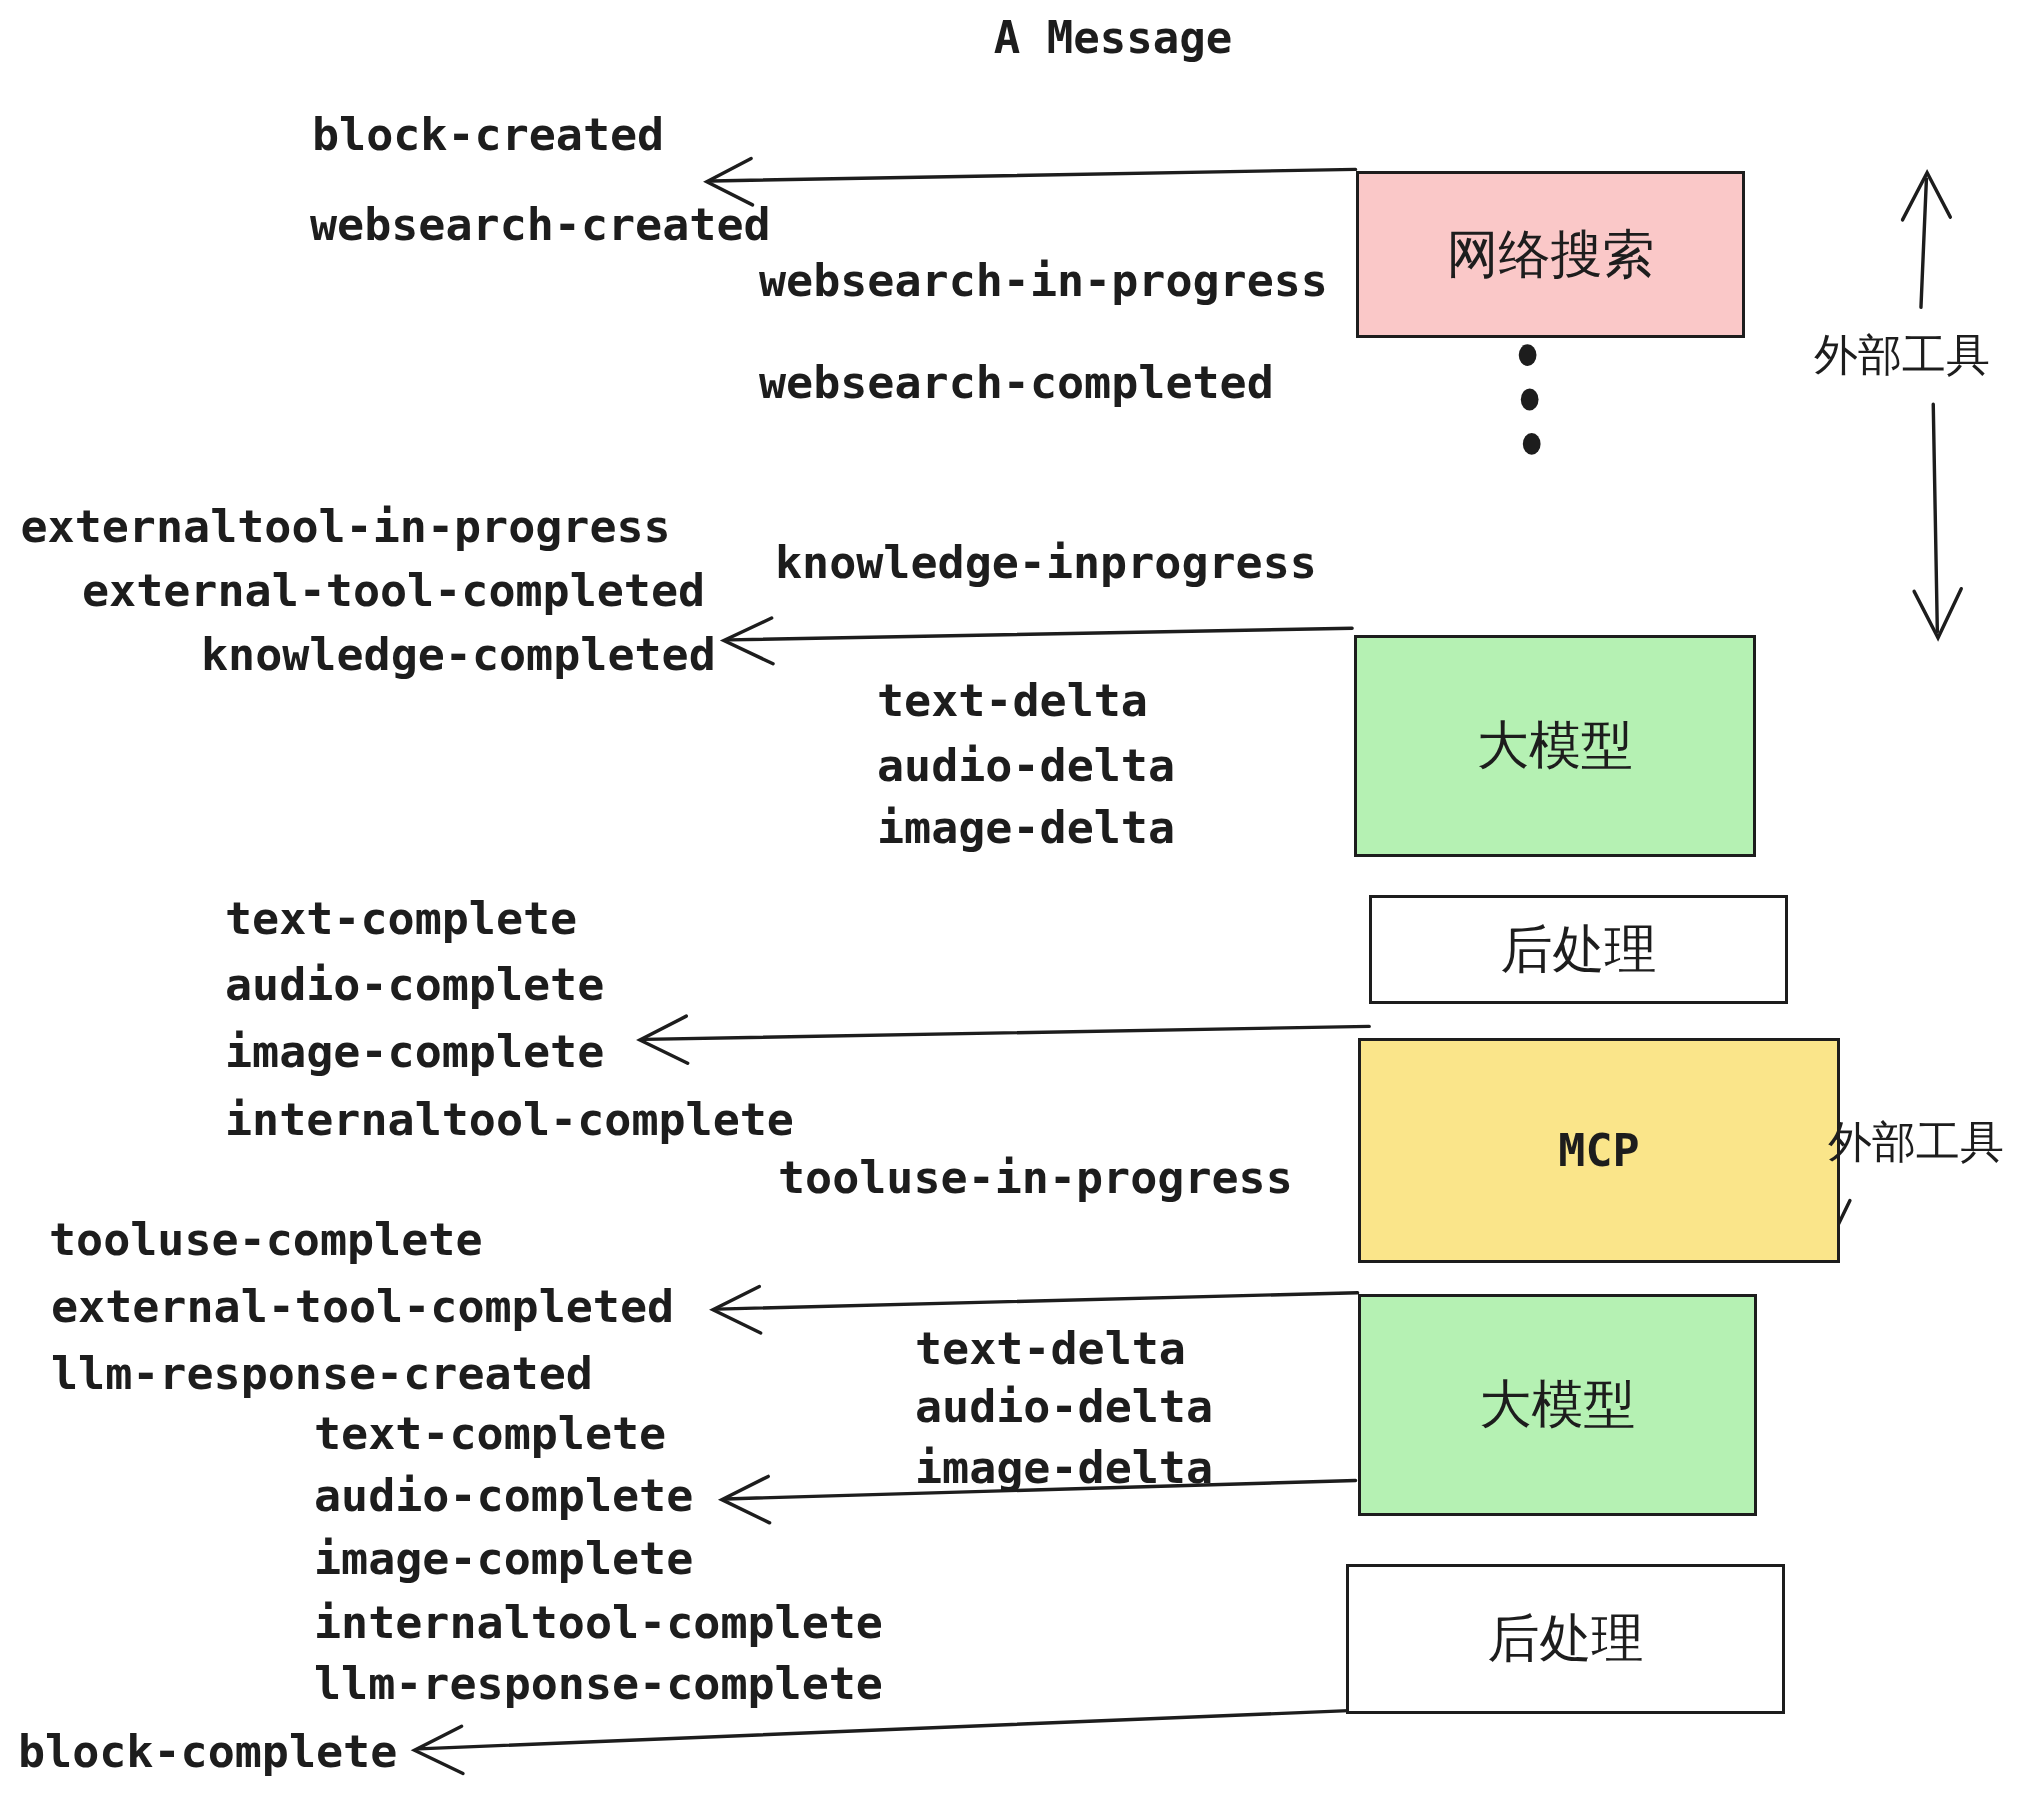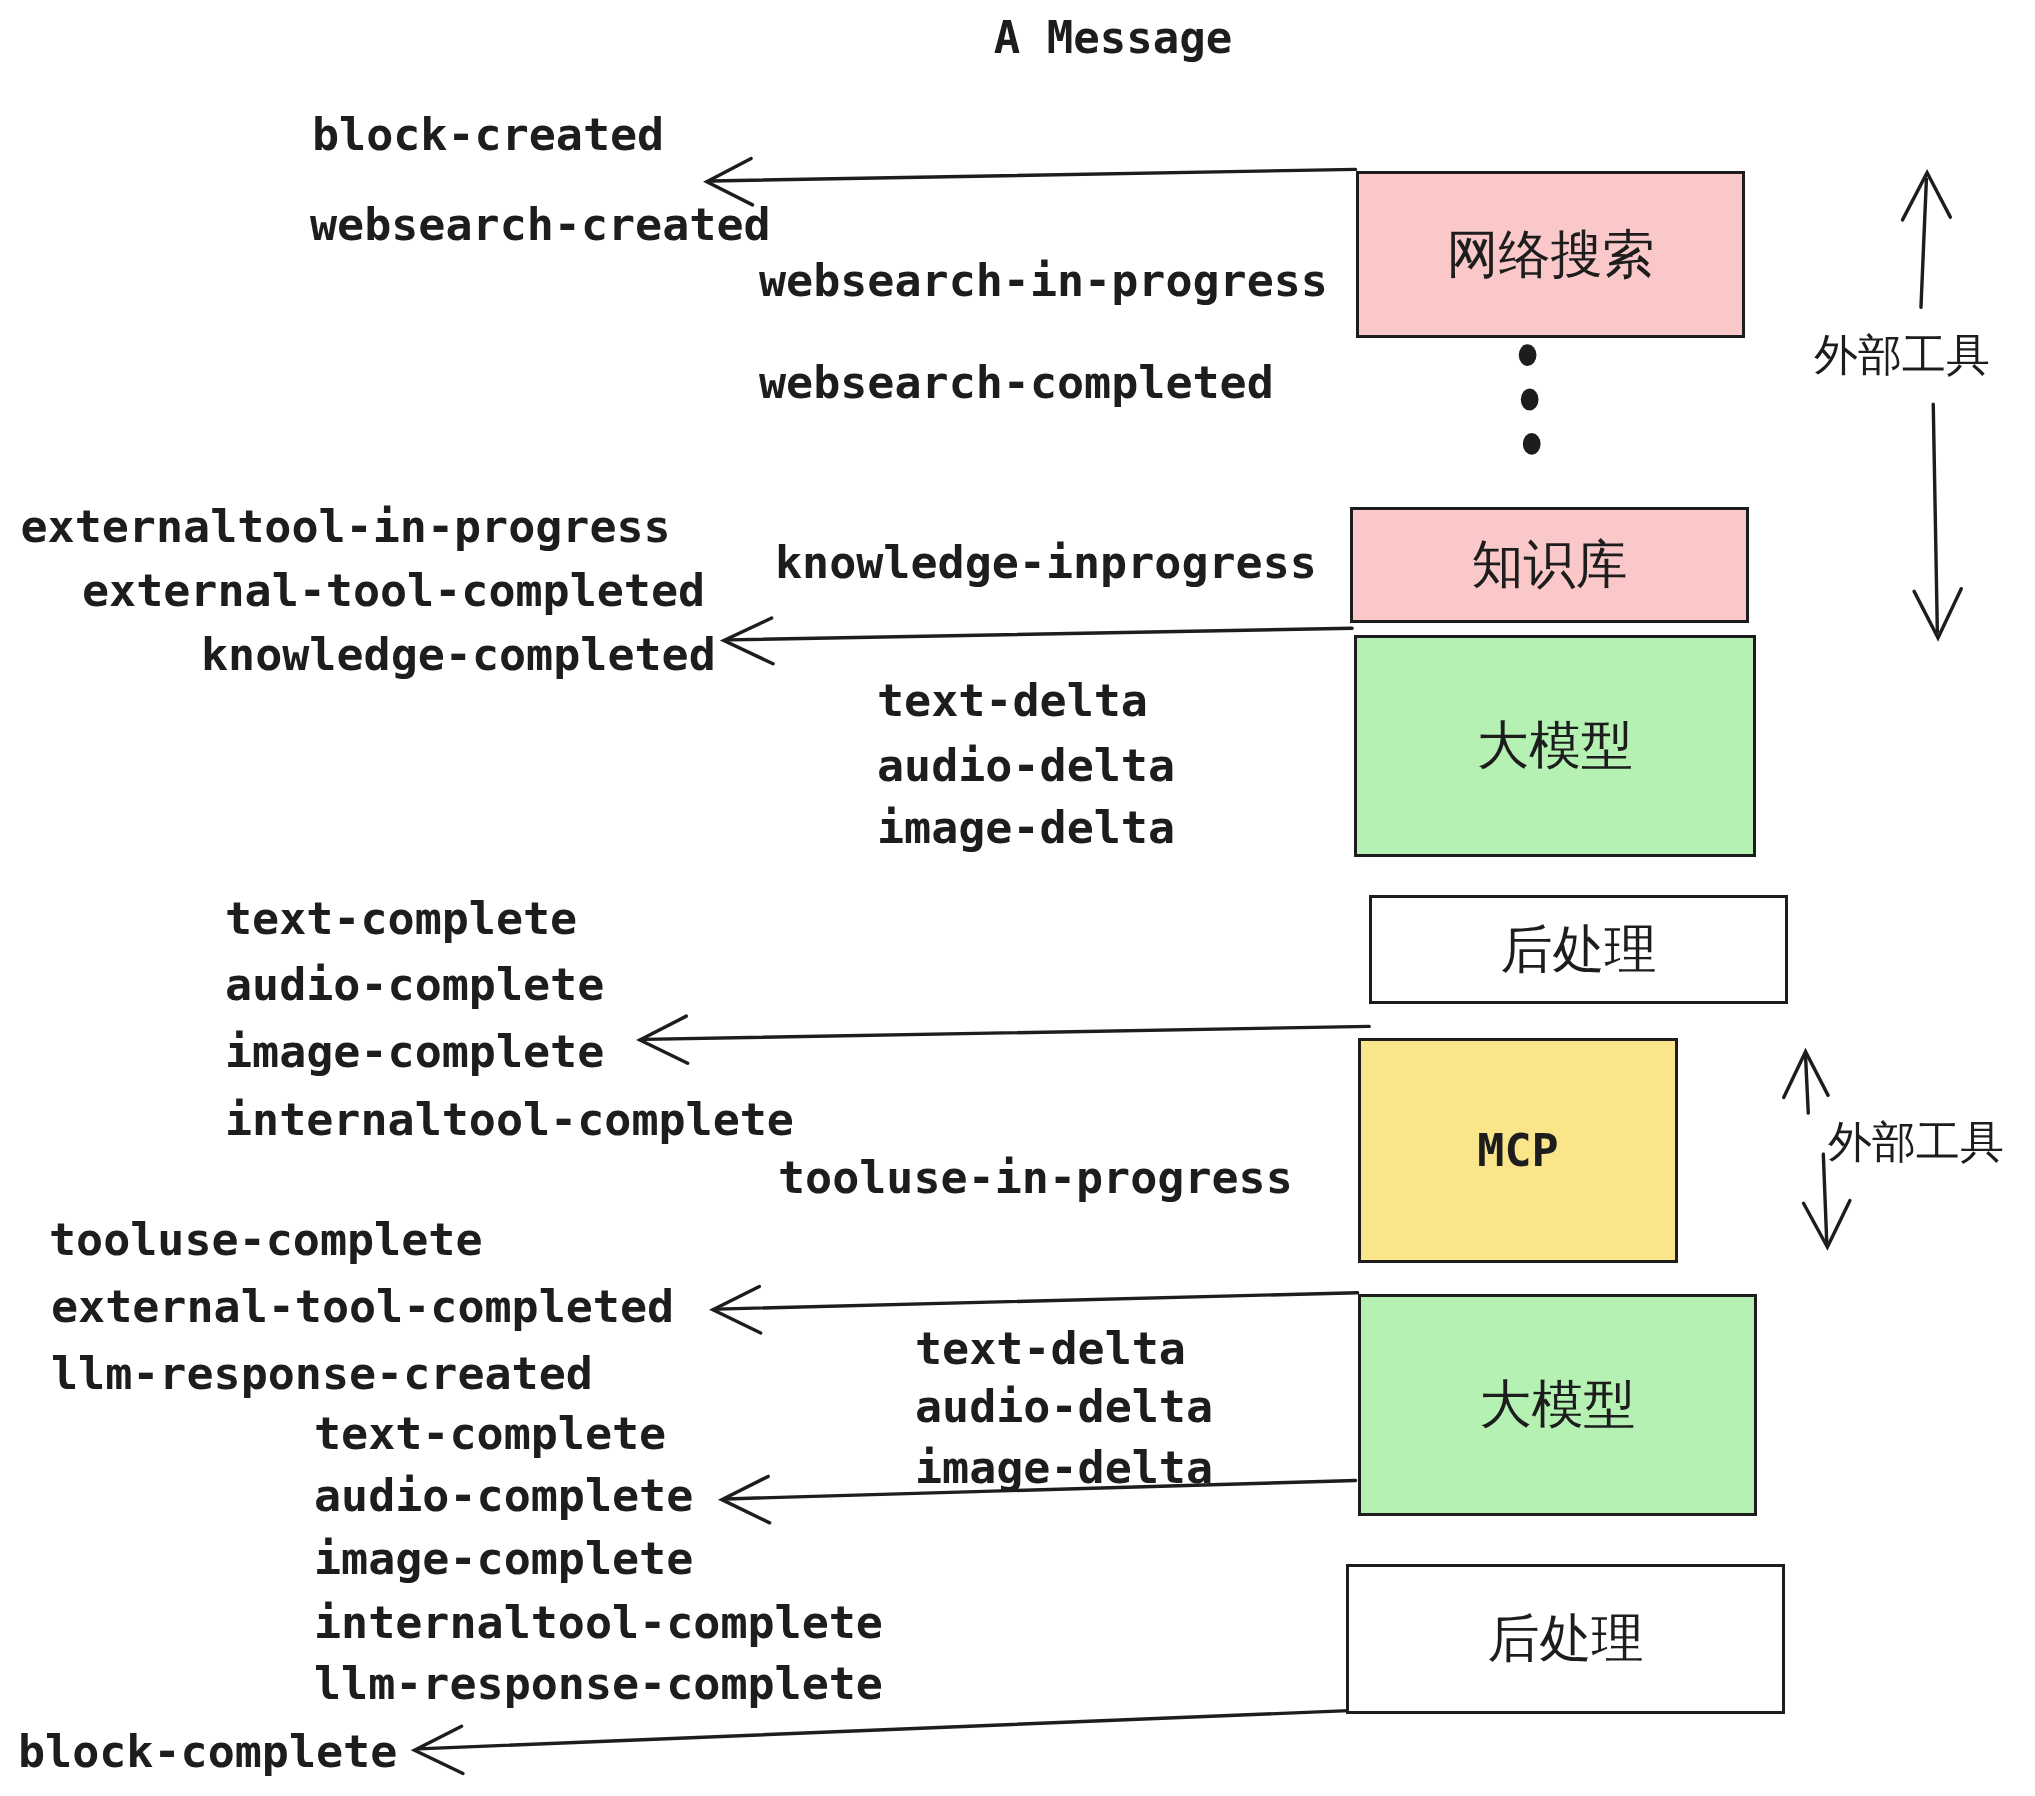--- a/index.html
+++ b/index.html
@@ -102,30 +102,27 @@
       <ellipse cx="2240" cy="585" rx="13" ry="16"></ellipse>
       <ellipse cx="2243" cy="650" rx="13" ry="16"></ellipse>
     </g>
   </svg>
 
   <div class="title" style="left:1093px;top:15.7px">A Message</div>
 
   <div class="node" style="left: 1356px; top: 171px; width: 389px; height: 167px; background: rgb(250, 200, 200);">
     <span class="nlabel">网络搜索</span>
   </div>
-  <div class="node" style="left: 1350px; top: 507px; width: 399px; height: 116px; background: rgb(250, 200, 200);">
-    <span class="nlabel">知识库</span>
-  </div>
   <div class="node" style="left: 1354px; top: 635px; width: 402px; height: 222px; background: rgb(181, 241, 179);">
     <span class="nlabel">大模型</span>
   </div>
   <div class="node" style="left: 1369px; top: 895px; width: 419px; height: 109px; background: rgb(255, 255, 255);">
     <span class="nlabel">后处理</span>
   </div>
-  <div class="node" style="left: 1358px; top: 1038px; width: 320px; height: 225px; background: rgb(250, 229, 138);">
+  <div class="node" style="left: 1358px; top: 1038px; width: 482px; height: 225px; background: rgb(250, 229, 138);">
     <span class="nlabel mono">MCP</span>
   </div>
   <div class="node" style="left: 1358px; top: 1294px; width: 399px; height: 222px; background: rgb(181, 241, 179);">
     <span class="nlabel">大模型</span>
   </div>
   <div class="node" style="left: 1346px; top: 1564px; width: 439px; height: 150px; background: rgb(255, 255, 255);">
     <span class="nlabel">后处理</span>
   </div>
 
   <div class="bracket-label" style="left:1814px;top:326px">外部工具</div>

